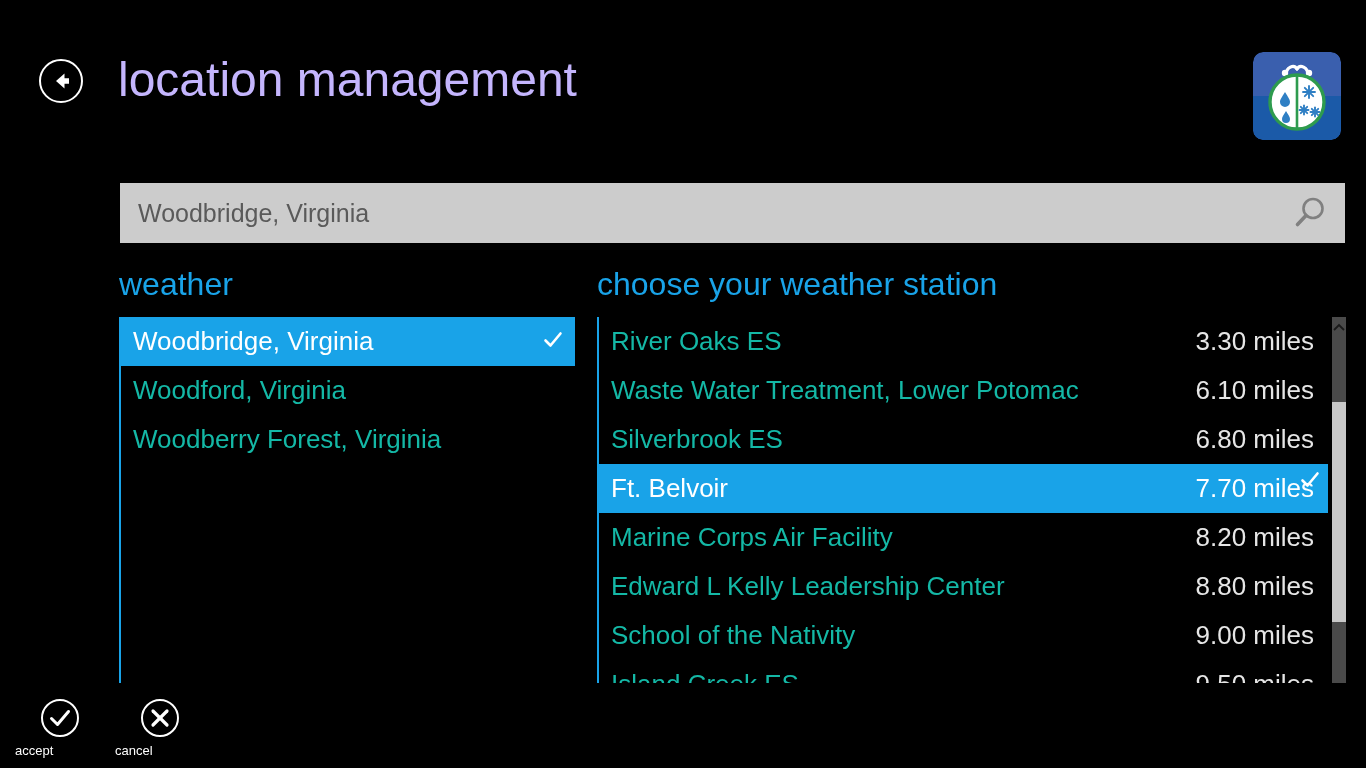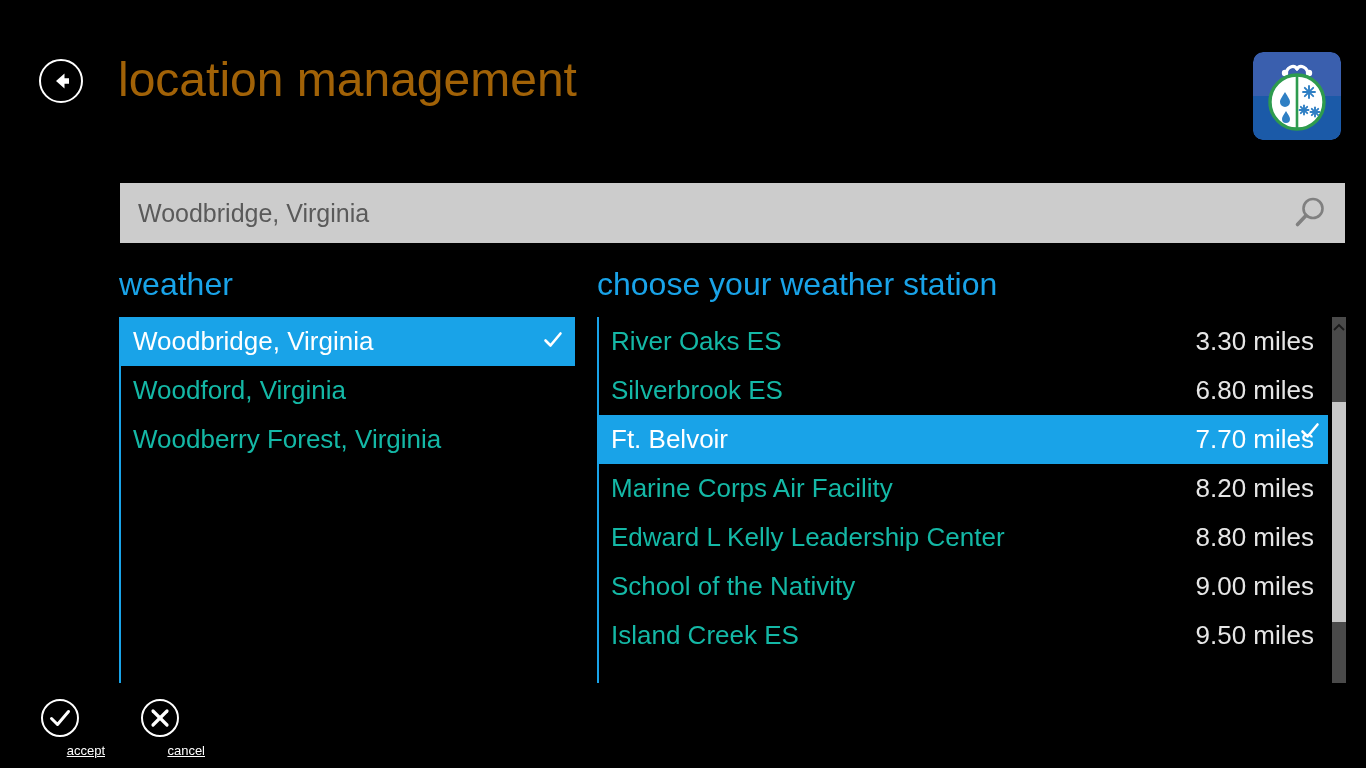--- a/index.html
+++ b/index.html
@@ -34,21 +34,21 @@
     cursor: pointer;
   }
 
   #page-title {
     position: absolute;
     left: 118px;
     top: 48px;
     font-size: 48px;
     font-weight: 300;
     letter-spacing: 0px;
-    color: #a16207;
+    color: #c4b5fd;
     white-space: nowrap;
     line-height: 64px;
   }
 
   #app-logo {
     position: absolute;
     left: 1253px;
     top: 52px;
     width: 88px;
     height: 88px;
@@ -207,23 +207,22 @@
     position: absolute;
     left: 0;
     top: 688px;
     width: 1366px;
     height: 80px;
   }
 
   .appbar-btn {
     position: absolute;
     width: 90px;
-    text-align: right;
-    cursor: pointer;
-    text-decoration: underline;
+    text-align: left;
+    cursor: pointer;
   }
   #accept-button { left: 15px; top: 10px; }
   #cancel-button { left: 115px; top: 10px; }
 
   .appbar-icon {
     width: 40px;
     height: 40px;
     margin: 0 auto;
     display: block;
   }
@@ -325,20 +324,24 @@
   </div>
 
 <div id="stations-heading" class="col-heading">choose your weather station</div>
 
 <div id="stations-panel" class="list-panel">
     <div class="row">
       <span class="label">River Oaks ES</span>
       <span class="dist">3.30 miles</span>
     </div>
     <div class="row">
+      <span class="label">Waste Water Treatment, Lower Potomac</span>
+      <span class="dist">6.10 miles</span>
+    </div>
+    <div class="row">
       <span class="label">Silverbrook ES</span>
       <span class="dist">6.80 miles</span>
     </div>
     <div class="row selected">
       <span class="label">Ft. Belvoir</span>
       <span class="dist">7.70 miles</span>
       <svg class="check" viewBox="0 0 20 20">
         <path d="M2.5 10.5 L7.5 15.5 L17.5 3.5" fill="none" stroke="#ffffff" stroke-width="2.6" stroke-linecap="round" stroke-linejoin="round"></path>
       </svg>
     </div>

